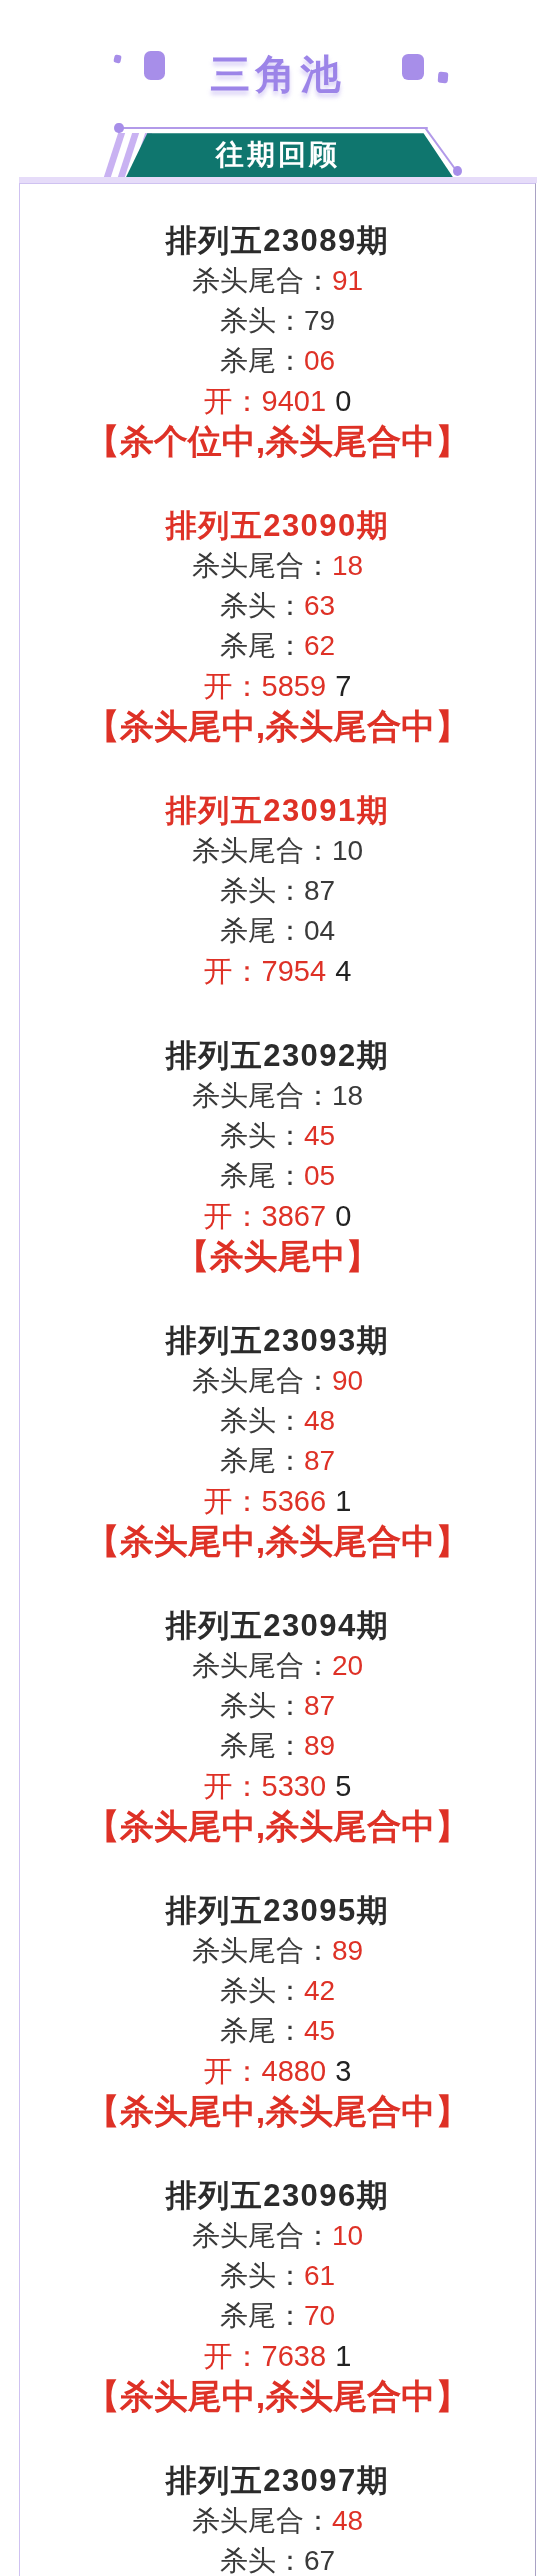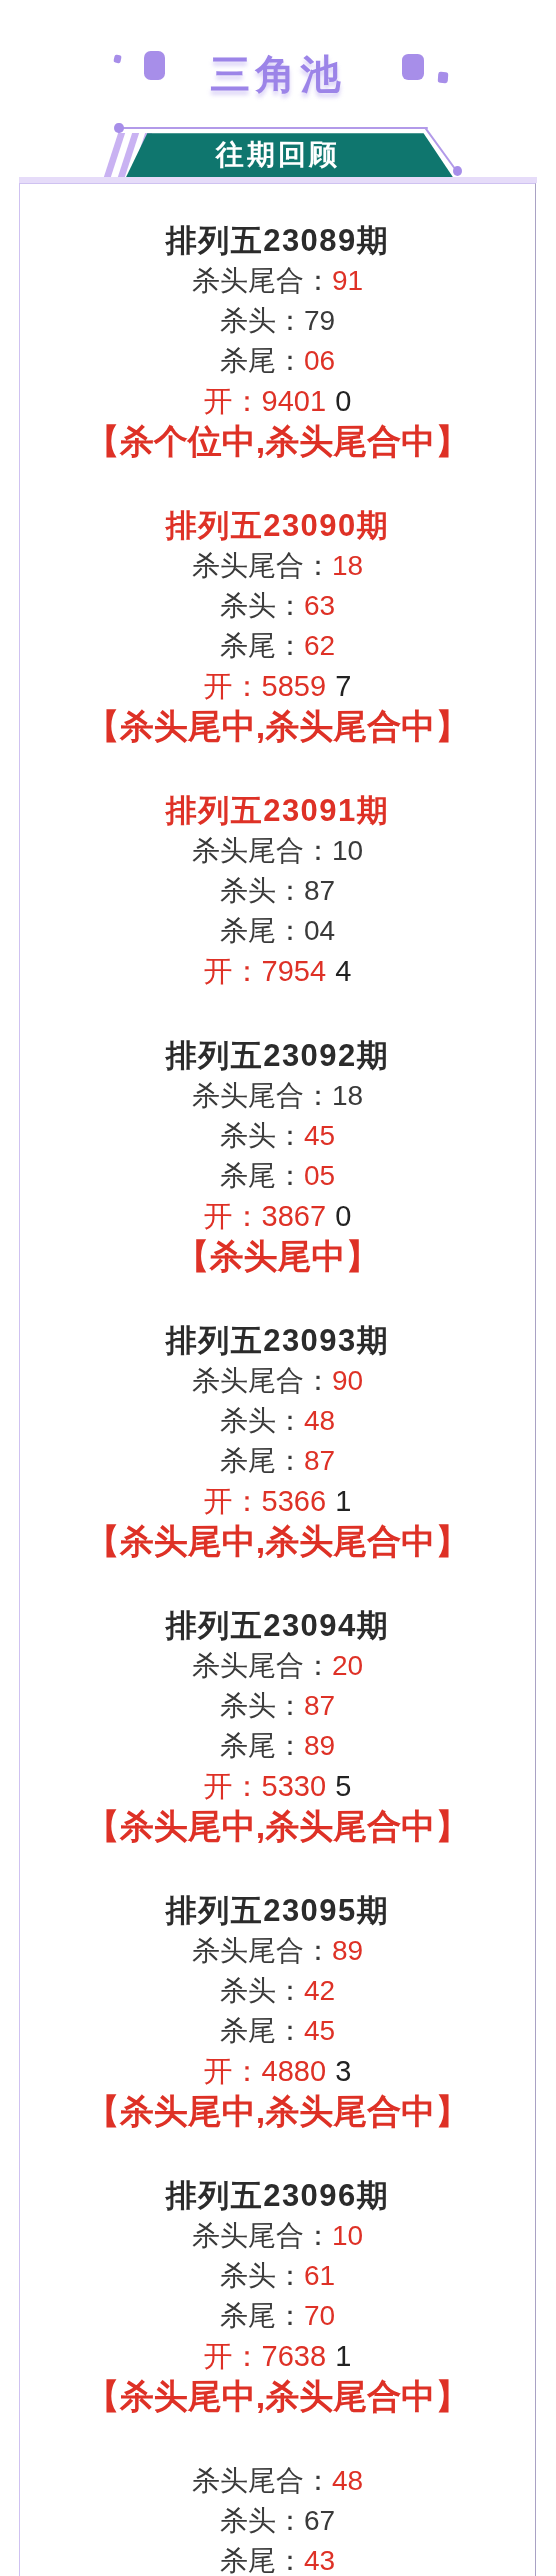--- a/index.html
+++ b/index.html
@@ -199,20 +199,21 @@
       </div>
       <div class="line">
         <span>杀尾：</span><span class="val red">70</span>
       </div>
       <div class="open-line">
         <span>开：</span><span>7638</span><span class="open-extra">1</span>
       </div>
       <div class="result-line">【杀头尾中,杀头尾合中】</div>
     </div>
     <div class="block">
+      <div class="line-title dark">排列五23097期</div>
       <div class="line">
         <span>杀头尾合：</span><span class="val red">48</span>
       </div>
       <div class="line">
         <span>杀头：</span><span class="val dark">67</span>
       </div>
       <div class="line">
         <span>杀尾：</span><span class="val red">43</span>
       </div>
 

